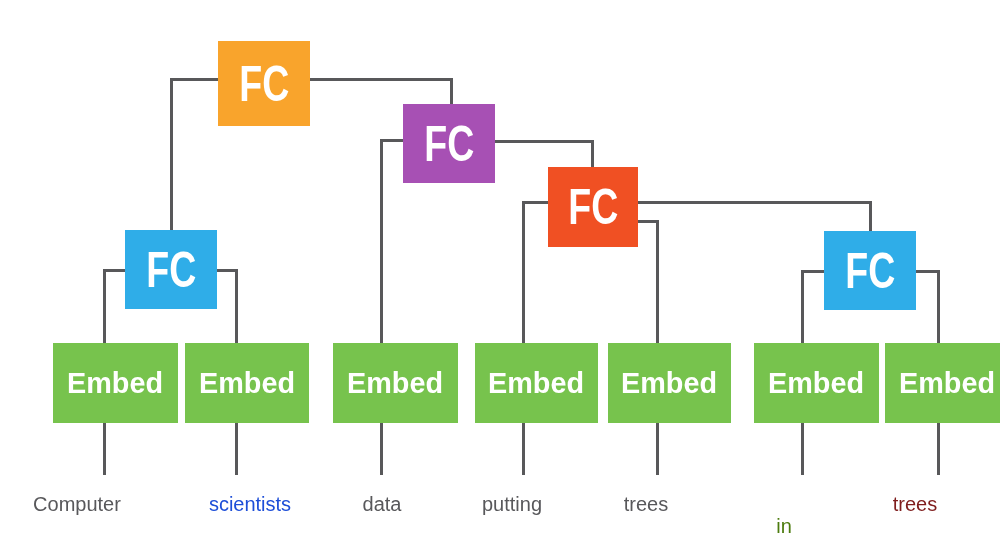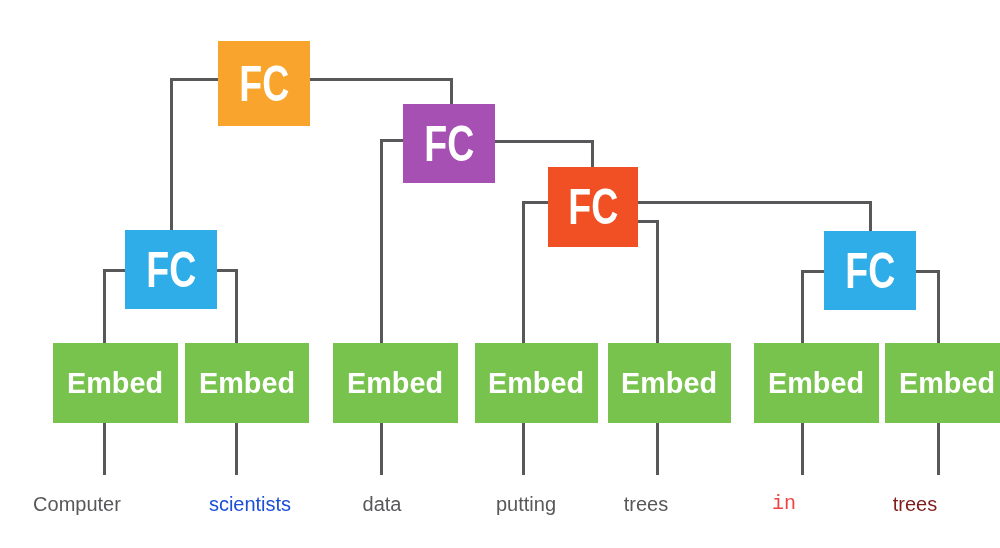--- a/index.html
+++ b/index.html
@@ -128,18 +128,18 @@
         <span class="embed-label" style="color: rgb(255, 255, 255);">Embed</span>
       </div>
       <div class="embed-node" style="left: 873px; top: 343px; width: 125px; height: 80px; background: rgb(119, 195, 77);">
         <span class="embed-label" style="color: rgb(255, 255, 255);">Embed</span>
       </div>
     </div>
   <div class="layer">
       <div class="word" style="left: 77px; top: 489px; color: rgb(88, 88, 91);">Computer</div>
       <div class="word" style="left: 242px; top: 489px; color: #1d4ed8; margin-left: 8px;">scientists</div>
       <div class="word" style="left: 382px; top: 489px; color: rgb(88, 88, 91);">data</div>
-      <div class="word" style="left: 526px; top: 489px; color: rgb(88, 88, 91);">putting</div>
+      <div class="word" style="left: 512px; top: 489px; color: rgb(88, 88, 91);">putting</div>
       <div class="word" style="left: 646px; top: 489px; color: rgb(88, 88, 91);">trees</div>
-      <div class="word" style="left: 784px; top: 489px; color: #ef4444; font-family: Liberation Mono, monospace;">in</div>
+      <div class="word" style="left: 784px; top: 511px; color: #4d7c0f;">in</div>
       <div class="word" style="left: 915px; top: 489px; color: #7f1d1d;">trees</div>
     </div>
 </div>
 
 </body></html>

